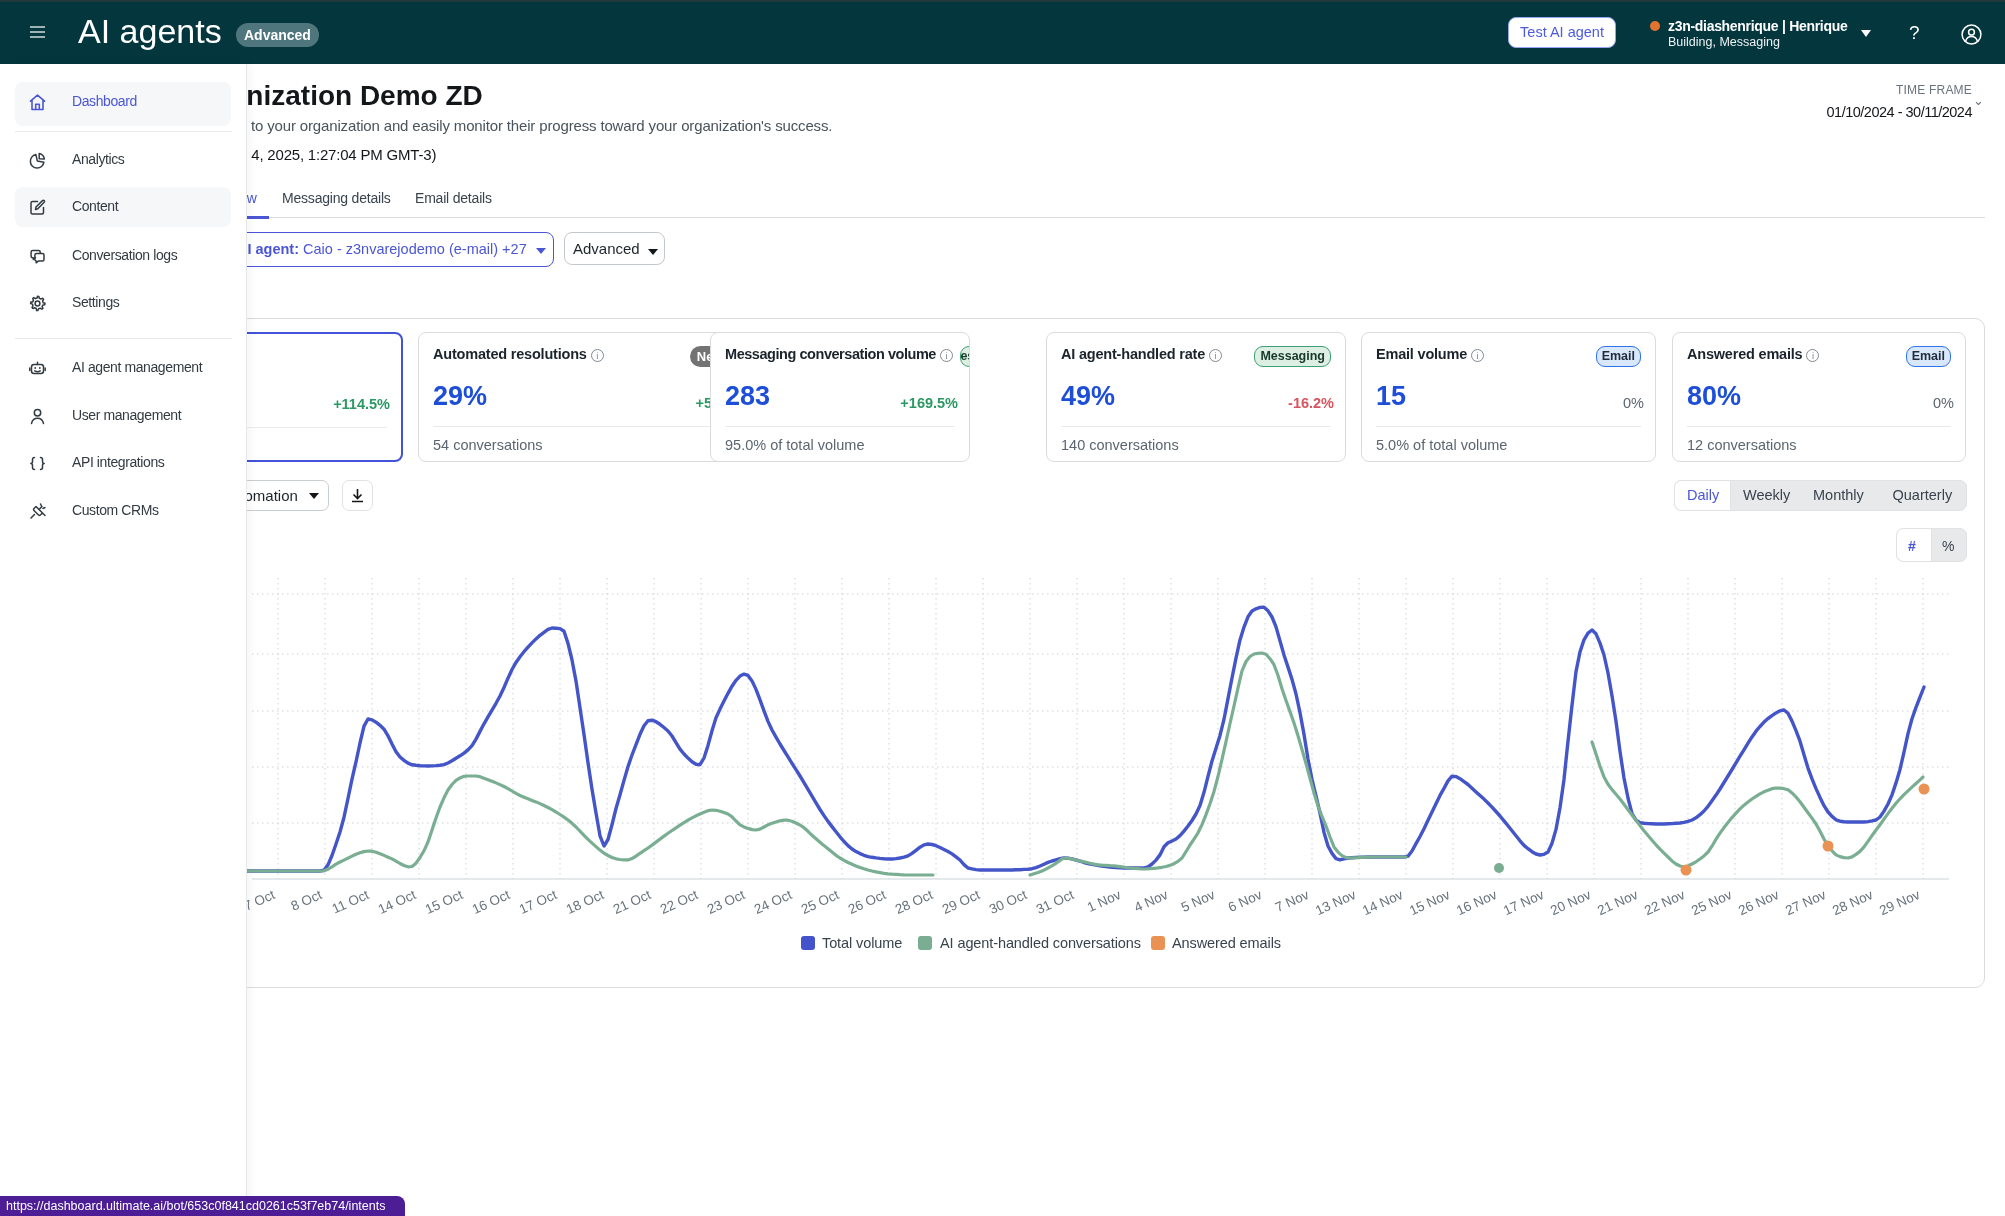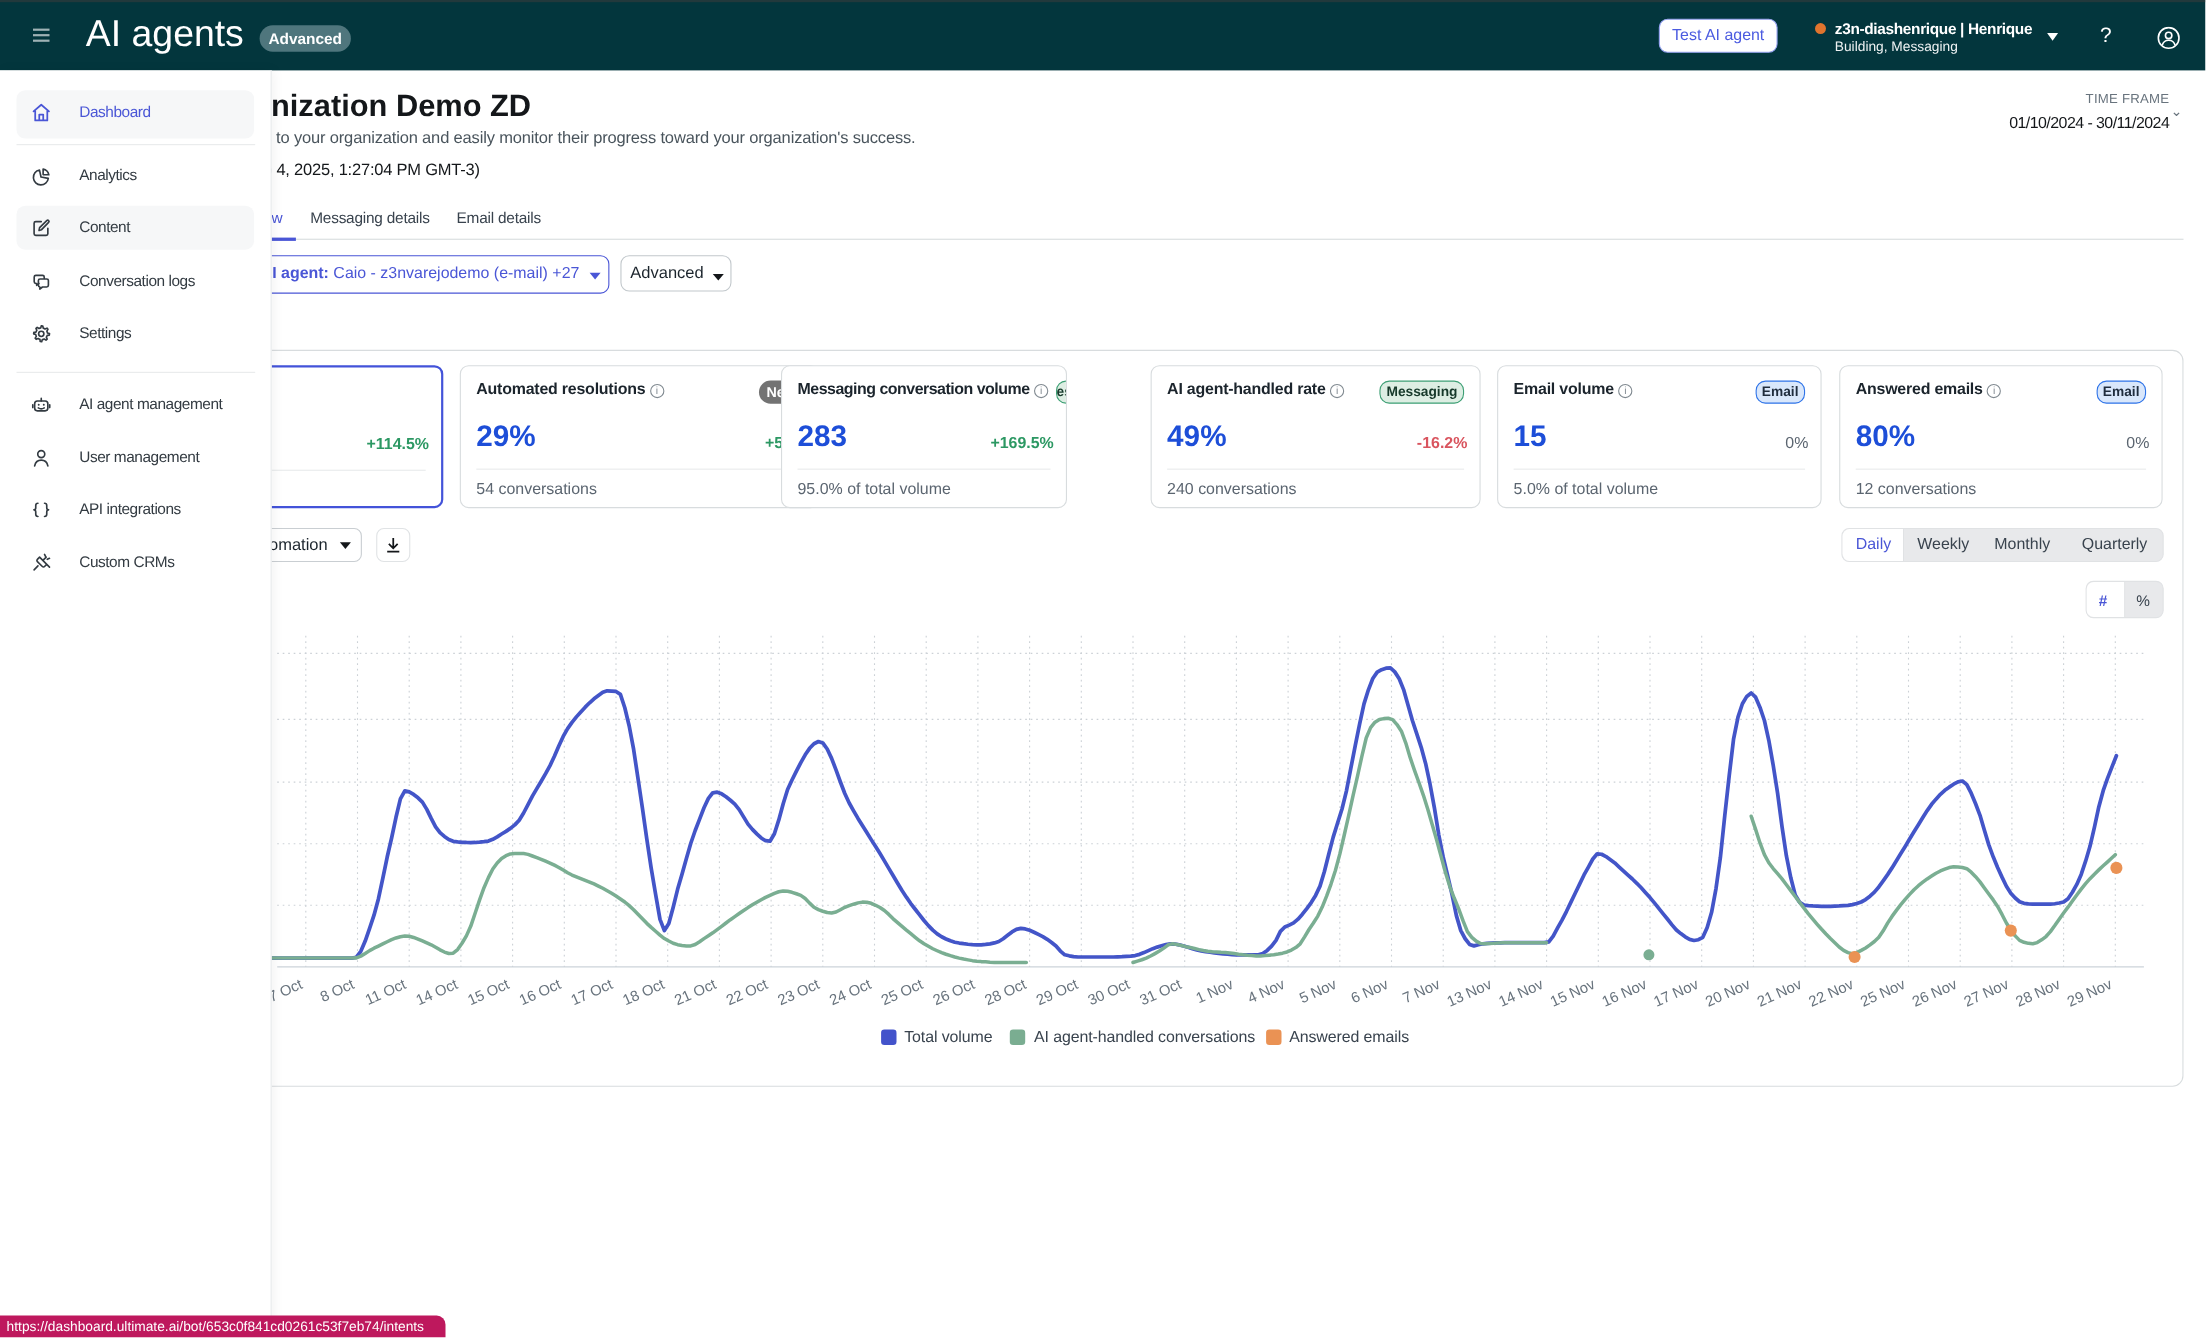--- a/index.html
+++ b/index.html
@@ -85,21 +85,21 @@
 
 .sidebar { position:absolute; left:0; top:64px; width:247px; height:1152px; background:#fff; border-right:1px solid #e6e8ea; box-shadow:2px 0 10px rgba(0,0,0,.05); }
 .sitem { position:absolute; left:15px; width:216px; height:40px; border-radius:8px; }
 .sitem.hl { background:#f6f7f8; }
 .sitem .txt { position:absolute; left:57px; top:11px; font-size:14px; letter-spacing:-0.4px; color:#333b42; white-space:nowrap; }
 .sitem.act .txt { color:#4a56d6; }
 .sitem svg { position:absolute; left:12px; top:10px; }
 .sdiv { position:absolute; left:15px; width:217px; height:1px; background:#e8eaec; }
 
 
-.urltip { position:absolute; left:0px; top:1196px; width:405px; height:20px; background:#be185d; border-radius:0 8px 0 0; color:#fff; font-size:12.5px; line-height:20px; padding-left:6px; }
+.urltip { position:absolute; left:0px; top:1196px; width:405px; height:20px; background:#4c1d95; border-radius:0 8px 0 0; color:#fff; font-size:12.5px; line-height:20px; padding-left:6px; }
 </style>
 </head>
 <body>
 
 <div class="bigbox"></div>
 
 <svg class="abs" style="left:0;top:0;" width="2005" height="1216" viewBox="0 0 2005 1216" fill="none">
   <g id="grid">
 <line x1="252" y1="594" x2="1949" y2="594" stroke="#ccd1d6" stroke-width="1" stroke-dasharray="1.5 3.5"></line>
 <line x1="252" y1="654" x2="1949" y2="654" stroke="#ccd1d6" stroke-width="1" stroke-dasharray="1.5 3.5"></line>
@@ -235,21 +235,21 @@
 <div class="cpct up">+169.5%</div>
 <div class="cdiv"></div>
 <div class="ccap">95.0% of total volume</div>
 </div>
 <div class="card" style="left:1046px;width:300px;">
 <div class="ct">AI agent-handled rate<span class="info">i</span></div>
 <div class="badge b-msg" style="right:14px;">Messaging</div>
 <div class="cnum">49%</div>
 <div class="cpct down">-16.2%</div>
 <div class="cdiv"></div>
-<div class="ccap">240 conversations</div>
+<div class="ccap">140 conversations</div>
 </div>
 <div class="card" style="left:1361px;width:295px;">
 <div class="ct">Email volume<span class="info">i</span></div>
 <div class="badge b-email" style="right:14px;">Email</div>
 <div class="cnum">15</div>
 <div class="cpct flat">0%</div>
 <div class="cdiv"></div>
 <div class="ccap">5.0% of total volume</div>
 </div>
 <div class="card" style="left:1672px;width:294px;">

